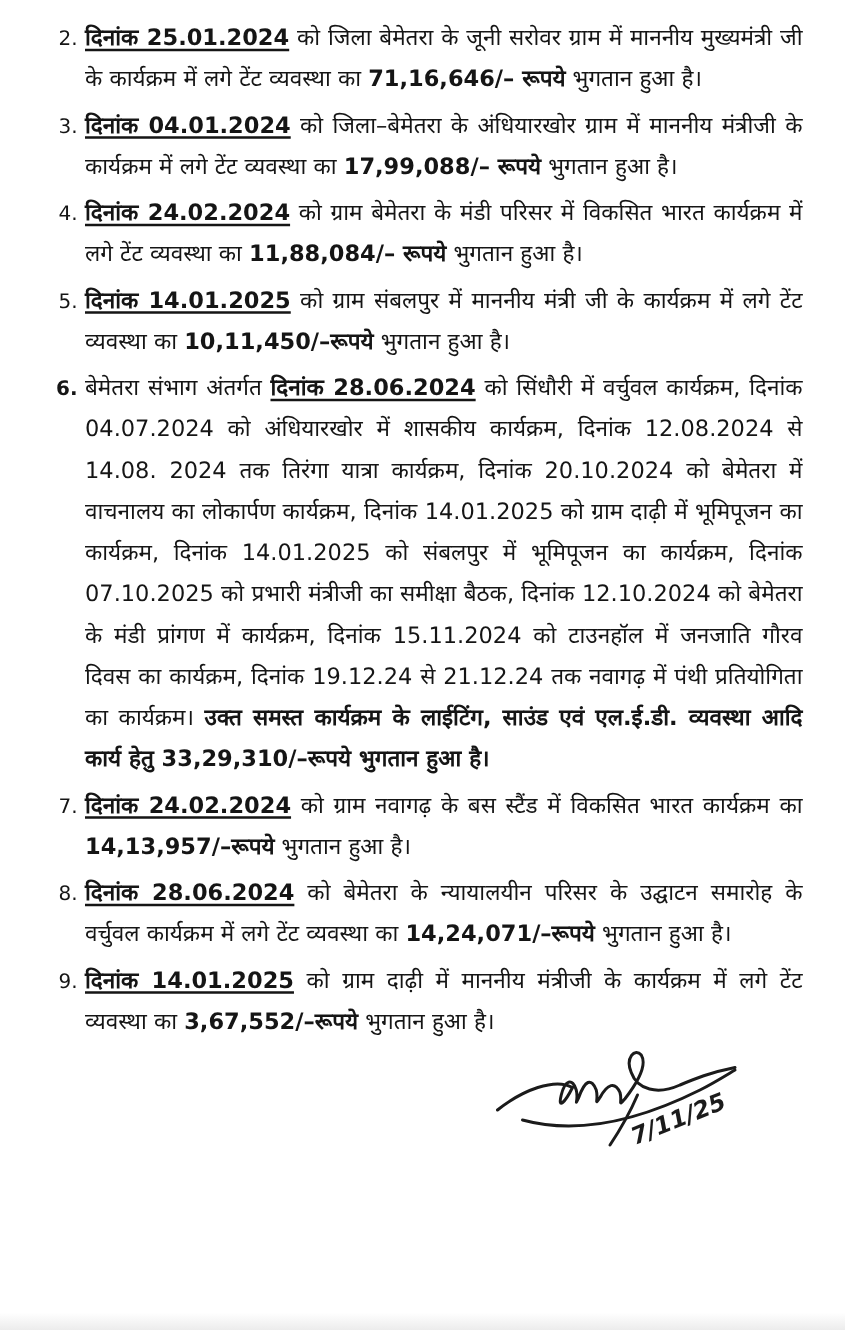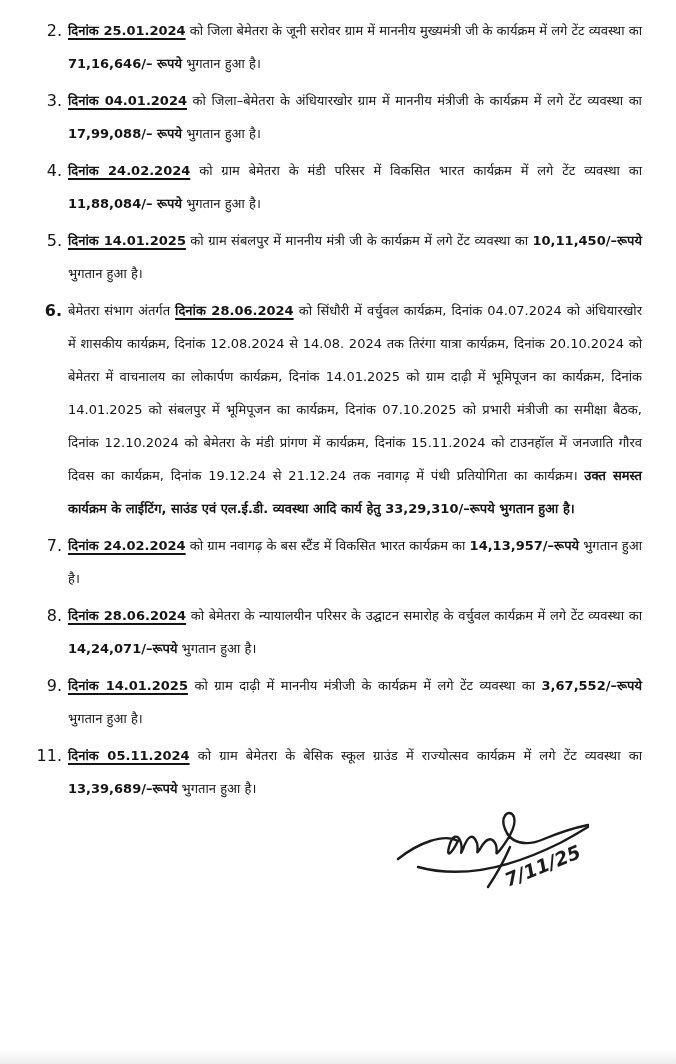--- a/index.html
+++ b/index.html
@@ -22,21 +22,21 @@
   .num{
     flex:0 0 28px;
     text-align:right;
     padding-right:6px;
     font-size:16px;
     line-height:33px;
   }
   .num.b{font-weight:bold;}
   .body{
     flex:1;
-    font-size:13px;
+    font-size:18px;
     line-height:33px;
     text-align:justify;
   }
   .b{font-weight:bold;}
   .u{text-decoration:underline;text-underline-offset:3px;text-decoration-thickness:1.5px;}
   .sig{
     position:relative;
     height:86px;
   }
   .sig svg{
@@ -89,24 +89,20 @@
         <div class="body"><span class="b u">दिनांक 24.02.2024</span><span> को ग्राम नवागढ़ के बस स्टैंड में विकसित भारत कार्यक्रम का </span><span class="b">14,13,957/–रूपये</span><span> भुगतान हुआ है।</span></div>
       </div>
       <div class="item">
         <span class="num">8.</span>
         <div class="body"><span class="b u">दिनांक 28.06.2024</span><span> को बेमेतरा के न्यायालयीन परिसर के उद्घाटन समारोह के वर्चुवल कार्यक्रम में लगे टेंट व्यवस्था का </span><span class="b">14,24,071/–रूपये</span><span> भुगतान हुआ है।</span></div>
       </div>
       <div class="item">
         <span class="num">9.</span>
         <div class="body"><span class="b u">दिनांक 14.01.2025</span><span> को ग्राम दाढ़ी में माननीय मंत्रीजी के कार्यक्रम में लगे टेंट व्यवस्था का </span><span class="b">3,67,552/–रूपये</span><span> भुगतान हुआ है।</span></div>
       </div>
-      <div class="item">
-        <span class="num">11.</span>
-        <div class="body"><span class="b u">दिनांक 05.11.2024</span><span> को ग्राम बेमेतरा के बेसिक स्कूल ग्राउंड में राज्योत्सव कार्यक्रम में लगे टेंट व्यवस्था का </span><span class="b">13,39,689/–रूपये</span><span> भुगतान हुआ है।</span></div>
-      </div>
     </div>
 
   <div class="sig">
     <svg width="210" height="92" viewBox="0 0 210 92">
       <g fill="none" stroke="#1b1b1b" stroke-width="2.4" stroke-linecap="round">
         <path d="M6,56 C26,40 52,30 66,38 C60,50 54,56 57,44 C60,32 66,30 69,40 C71,48 67,54 71,46 C76,32 81,30 85,40 C87,48 83,53 88,46 C94,35 100,33 104,42 C106,49 102,54 108,47 C118,34 126,20 121,12 C116,6 108,14 113,26 C118,40 134,44 152,36 C164,31 176,26 196,22"></path>
         <path d="M26,64 C70,76 120,64 168,40 C178,35 186,30 196,24"></path>
         <path d="M118,44 C112,58 104,72 96,84"></path>
       </g>
       <text class="sig-date" transform="translate(116,84) rotate(-22)">7/11/25</text>

